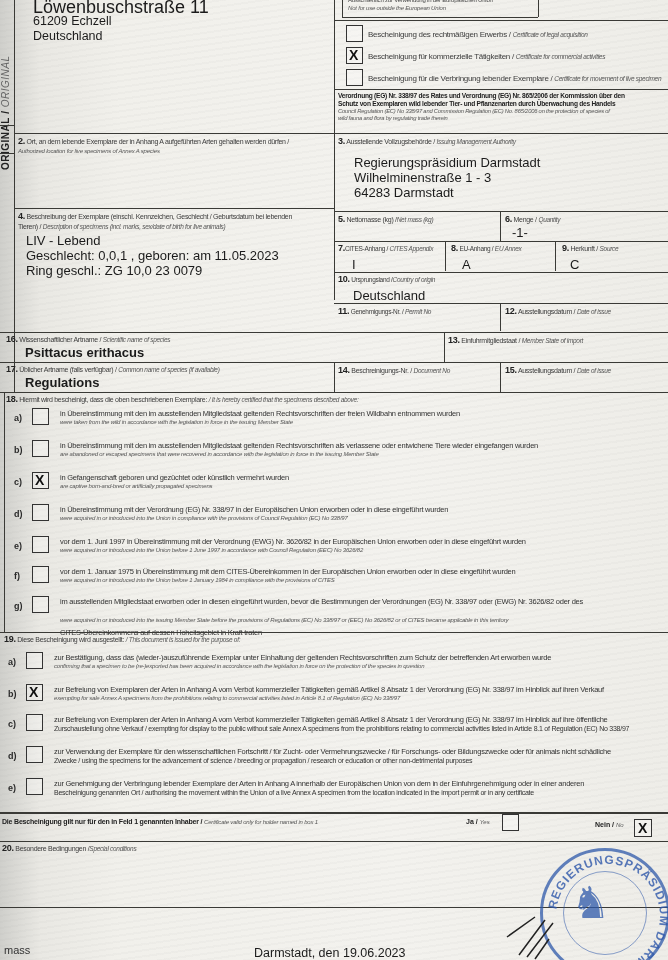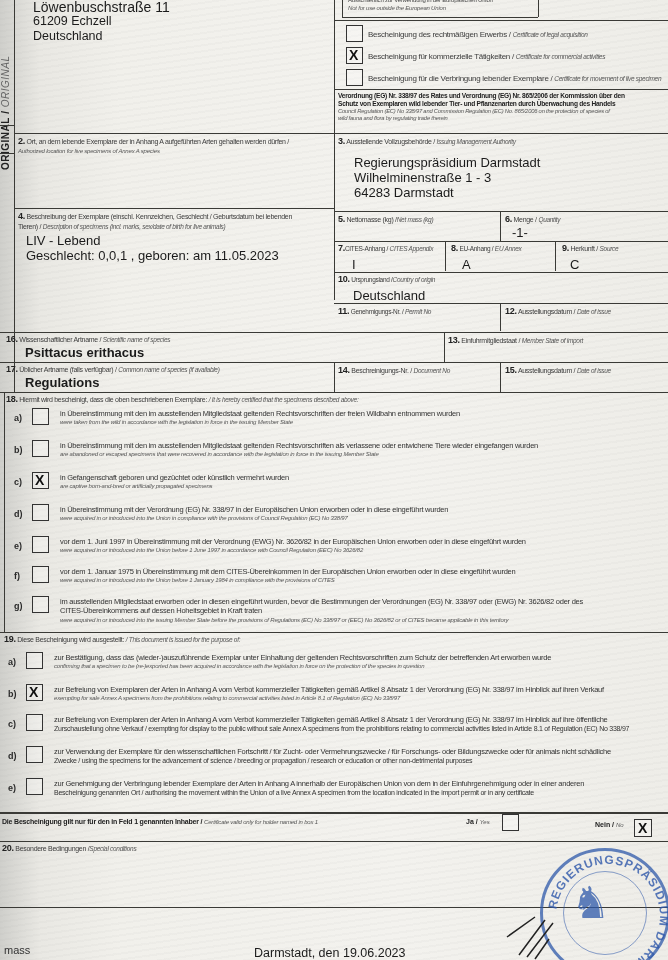--- a/index.html
+++ b/index.html
@@ -50,21 +50,21 @@
 <div class="page">
 
   <div class="ln-v" style="left:14px; top:0; height:392px;"></div>
   <div class="vert">
     <span>ORIGINAL</span> / <i>ORIGINAL</i>
   </div>
   <div class="ln-h" style="left:0; top:125px; width:14px;"></div>
   <div class="ln-h" style="left:0; top:153px; width:14px;"></div>
 
   <div class="abs" style="left:33px; top:0px;">
-    <div class="val" style="font-size:14px; line-height:14px;">Löwenbuschstraße 11</div>
+    <div class="val" style="font-size:18px; line-height:14px;">Löwenbuschstraße 11</div>
     <div class="val" style="font-size:12.5px; line-height:15px;">61209 Echzell</div>
     <div class="val" style="font-size:12.5px; line-height:15px;">Deutschland</div>
   </div>
 
   <div class="ln-v" style="left:334px; top:0; height:300px;"></div>
 
   <div class="ln-v" style="left:538px; top:0; height:17px;"></div>
   <div class="ln-v" style="left:342px; top:0; height:17px;"></div>
   <div class="ln-h" style="left:342px; top:17px; width:196px;"></div>
   <div class="en" style="left:348px; top:-4px; position:absolute; font-style:normal; font-size:6px; color:#444;">Ausschließlich zur Verwendung in der Europäischen Union</div>
@@ -110,20 +110,21 @@
   <div class="ln-h" style="left:14px; top:208px; width:320px;"></div>
   <div class="ln-h" style="left:334px; top:211px; width:334px;"></div>
 
   <div class="abs" style="left:18px; top:211px;">
     <div class="lbl" style="font-size:7px;"><b>4.</b> <span>Beschreibung der Exemplare (einschl. Kennzeichen, Geschlecht / Geburtsdatum bei lebenden</span></div>
     <div class="lbl" style="font-size:7px;"><span>Tieren) /</span> <i>Description of specimens (incl. marks, sex/date of birth for live animals)</i></div>
   </div>
   <div class="abs" style="left:26px; top:233px;">
     <div class="val">LIV - Lebend</div>
     <div class="val">Geschlecht: 0,0,1 , geboren:  am 11.05.2023</div>
+    <div class="val">Ring geschl.: ZG 10,0 23 0079</div>
   </div>
 
   <div class="abs" style="left:338px; top:214px;">
     <div class="lbl" style="font-size:7px;"><b>5.</b> <span>Nettomasse (kg) /</span><i>Net mass (kg)</i></div>
   </div>
   <div class="ln-v" style="left:500px; top:211px; height:30px;"></div>
   <div class="abs" style="left:505px; top:214px;">
     <div class="lbl" style="font-size:7px;"><b>6.</b> <span>Menge /</span> <i>Quantity</i></div>
   </div>
   <div class="val abs" style="left:512px; top:225px;">-1-</div>
@@ -233,21 +234,21 @@
       <div>
         <span class="opt-letter" style="left:14px; top:571px;">f)</span>
         <div class="cb" style="left:32px; top:566px;"></div>
         <div class="opt-de" style="left:60px; top:567px;">vor dem 1. Januar 1975 in Übereinstimmung mit dem CITES-Übereinkommen in der Europäischen Union erworben oder in diese eingeführt wurden</div>
         <div class="opt-en" style="left:60px; top:576px;">were acquired in or introduced into the Union before 1 January 1984 in compliance with the provisions of CITES</div>
       </div>
       <div>
         <span class="opt-letter" style="left:14px; top:601px;">g)</span>
         <div class="cb" style="left:32px; top:596px;"></div>
         <div class="opt-de" style="left:60px; top:597px;">im ausstellenden Mitgliedstaat erworben oder in diesen eingeführt wurden, bevor die Bestimmungen der Verordnungen (EG) Nr. 338/97 oder (EWG) Nr. 3626/82 oder des</div>
-        <div class="opt-de" style="left:60px; top:606px;">CITES-Übereinkommens auf dessen Hoheitsgebiet in Kraft traten</div>
+        <div class="opt-de" style="left:60px; top:628px;">CITES-Übereinkommens auf dessen Hoheitsgebiet in Kraft traten</div>
         <div class="opt-en" style="left:60px; top:616px;">were acquired in or introduced into the issuing Member State before the provisions of Regulations (EC) No 338/97 or (EEC) No 3626/82 or of CITES became applicable in this territory</div>
       </div>
     </div>
 
   <div class="ln-h" style="left:0; top:632px; width:668px;"></div>
 
   <div class="abs" style="left:4px; top:634px;">
     <div class="lbl" style="font-size:7px;"><b>19.</b> <span>Diese Bescheinigung wird ausgestellt:</span> <i>/ This document is issued for the purpose of:</i></div>
   </div>
 

